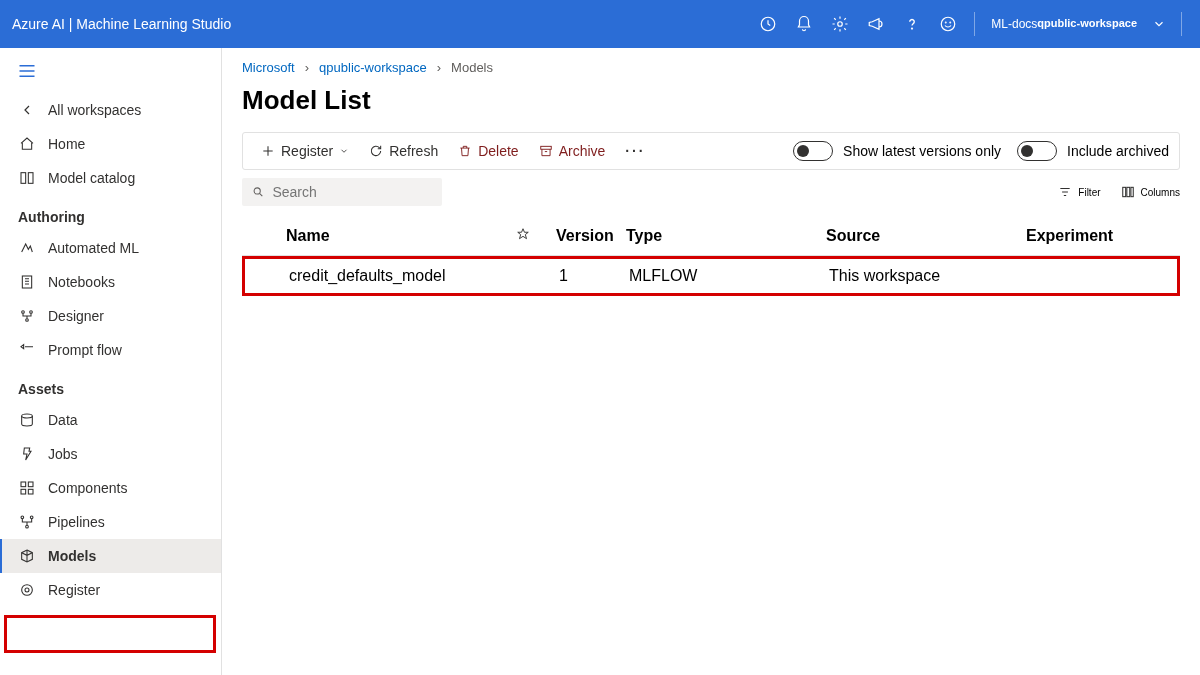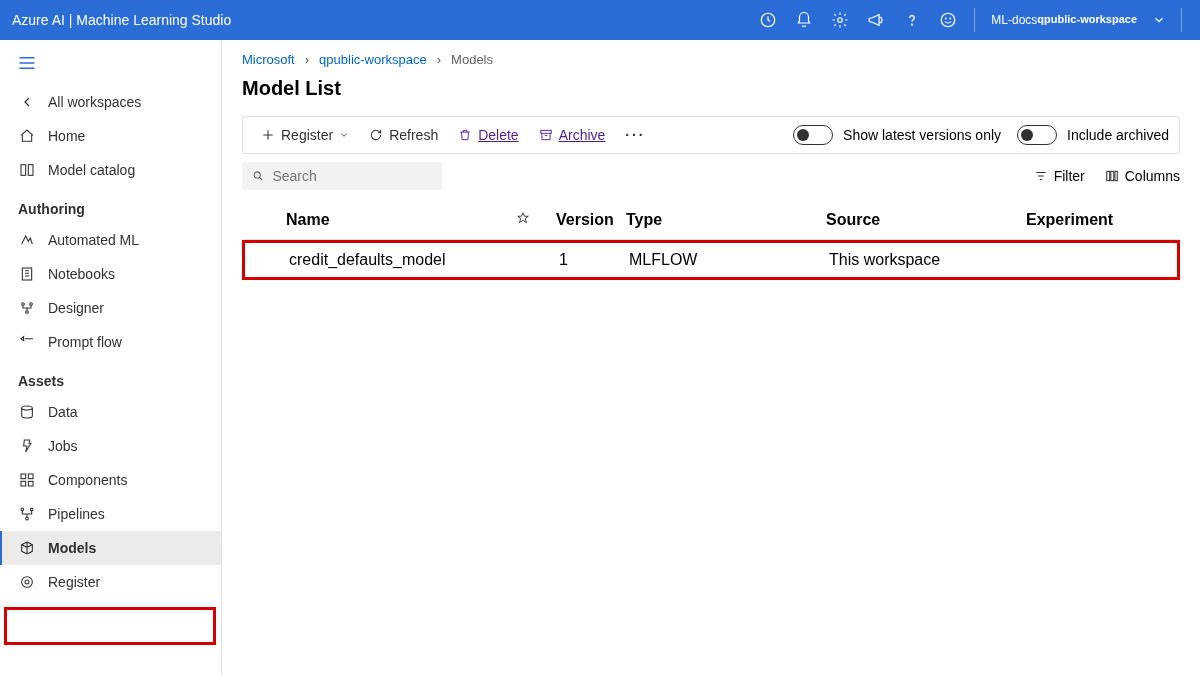--- a/index.html
+++ b/index.html
@@ -1,19 +1,19 @@
 <!DOCTYPE html>
 <html><head>
 <meta charset="utf-8">
 <style>
 * { box-sizing: border-box; margin: 0; padding: 0; font-family: "Segoe UI", Arial, sans-serif; }
 body { width: 1200px; height: 675px; overflow: hidden; background: #fff; }
 
 
-.topbar { height: 40px; background: #2b6dd6; color: #fff; display: flex; align-items: center; padding: 0 12px; font-size: 14px; }
+.topbar { height: 48px; background: #2b6dd6; color: #fff; display: flex; align-items: center; padding: 0 12px; font-size: 14px; }
 .topbar-title { flex: 0 0 auto; }
 .topbar-spacer { flex: 1 1 auto; }
 .topbar-icons { display: flex; align-items: center; gap: 4px; }
 .topbar-icon-btn { width: 32px; height: 32px; display: flex; align-items: center; justify-content: center; cursor: pointer; }
 .topbar-icon-btn svg { stroke: #fff; fill: none; }
 .topbar-divider { width: 1px; height: 24px; background: rgba(255,255,255,0.4); margin: 0 6px; }
 .topbar-account { display: flex; line-height: 1.2; font-size: 11px; padding: 0 6px; }
 .topbar-account .u { font-size: 12px; }
 .topbar-account .w { font-weight: 600; }
 .topbar-chevron { width: 24px; display:flex; align-items:center; justify-content:center; cursor:pointer; }
@@ -29,38 +29,38 @@
 .side-item .icon svg { stroke:#323130; fill:none; }
 .side-section { font-weight:600; padding: 14px 18px 6px; font-size:14px; }
 .back-item svg { stroke:#323130; }
 .highlight-models { position:absolute; border:3px solid #d40000; pointer-events:none; }
 
 
 .main { flex:1; padding: 12px 20px; background:#fff; overflow:hidden; }
 .breadcrumb { font-size:13px; color:#605e5c; display:flex; align-items:center; gap:10px; margin-bottom:10px; }
 .breadcrumb a { color:#0067c0; text-decoration:none; cursor:pointer; }
 .breadcrumb .sep { color:#605e5c; }
-.page-title { font-size:20px; font-weight:600; margin: 6px 0 16px; }
+.page-title { font-size:26px; font-weight:600; margin: 6px 0 16px; }
 
 
 .toolbar { display:flex; align-items:center; border:1px solid #e1e1e1; border-radius:3px; padding:6px 10px; gap:4px; margin-bottom:6px; }
 .tbtn { display:flex; align-items:center; gap:6px; padding:4px 8px; font-size:14px; color:#323130; cursor:pointer; border-radius:2px; }
-.tbtn.disabled { color:#4c1d95; cursor:default;text-decoration:underline; }
+.tbtn.disabled { color:#7f1d1d; cursor:default; }
 .tbtn svg { stroke: currentColor; fill:none; }
 .toolbar-spacer { flex:1; }
 .toggle-wrap { display:flex; align-items:center; gap:10px; font-size:14px; margin-left:12px; }
 .toggle { width:40px; height:20px; border:1px solid #323130; border-radius:10px; position:relative; cursor:pointer; }
 .toggle .knob { position:absolute; width:12px; height:12px; background:#323130; border-radius:50%; top:3px; left:3px; }
 
 
 .filters { display:flex; align-items:center; justify-content:space-between; padding:2px 0 4px; }
 .search-box { display:flex; align-items:center; gap:8px; background:#f3f2f1; border-radius:2px; padding:6px 10px; width:200px; }
 .search-box svg { stroke:#605e5c; fill:none; }
 .search-box input { background:transparent; border:none; outline:none; font-size:14px; color:#323130; width:100%; }
-.filter-right { display:flex; align-items:center; gap:20px; font-size:14px; }
+.filter-right { display:flex; align-items:center; gap:20px; font-size:10px; }
 .filter-btn { display:flex; align-items:center; gap:6px; cursor:pointer; }
 .filter-btn svg { stroke:#323130; fill:none; }
 
 
 .table { margin-top:6px; font-size:16px; }
 .thead, .trow { display:grid; grid-template-columns: 44px 230px 40px 70px 200px 200px 160px; align-items:center; min-height:40px; }
 .thead { font-weight:600; border-bottom:1px solid #e1e1e1; padding:4px 0; }
 .trow { padding:6px 0; }
 .trow a { color:#000000; text-decoration:none; cursor:pointer; }
 .row-highlight { border:3px solid #d40000; }

